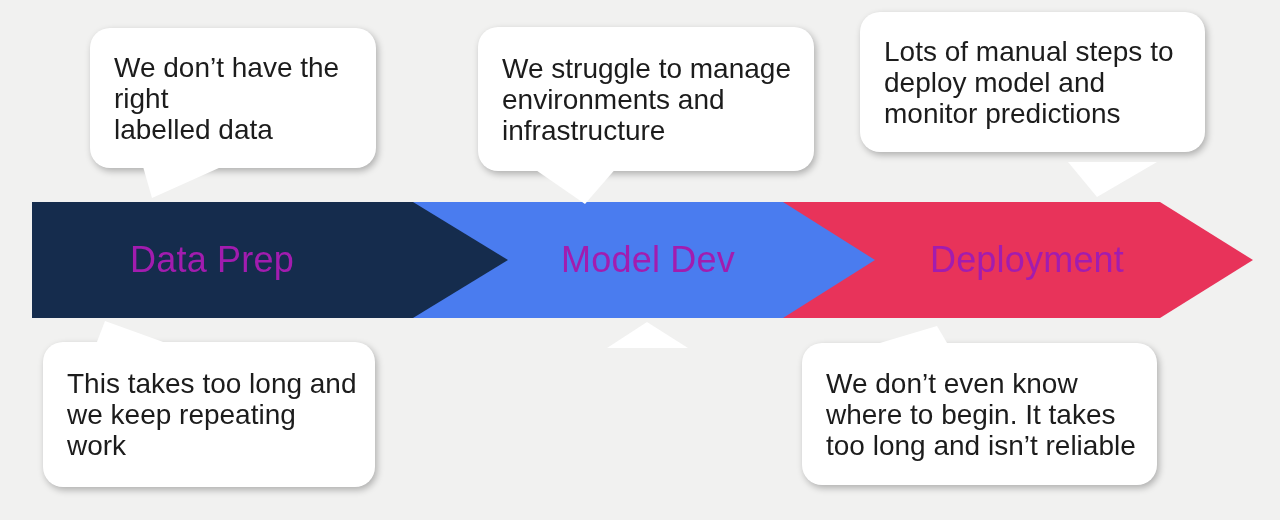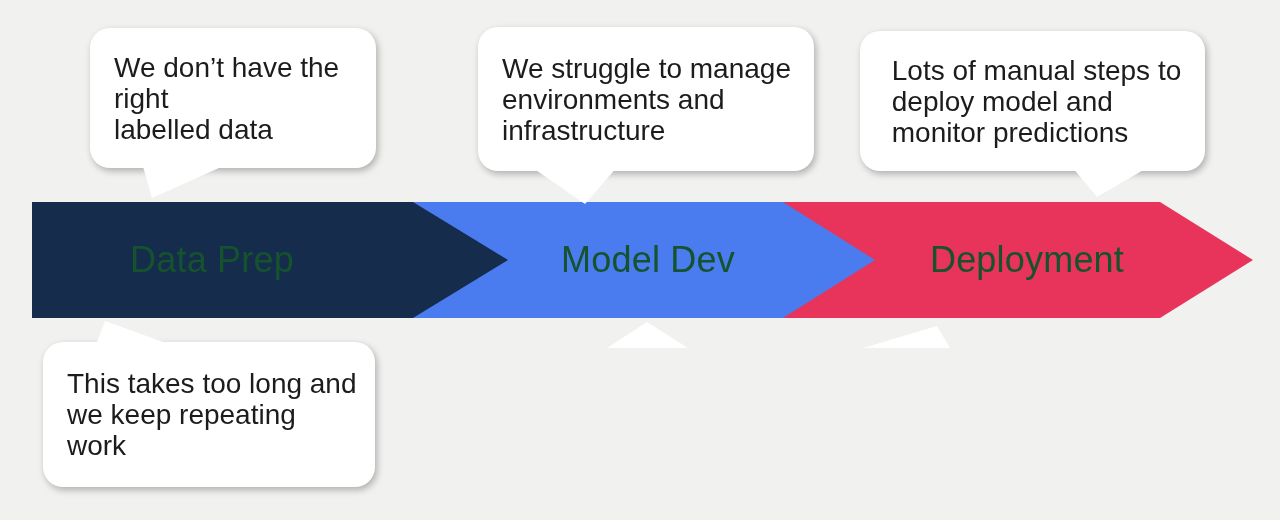--- a/index.html
+++ b/index.html
@@ -29,21 +29,21 @@
   }
   .arrow-2 {
     left: 783px; width: 470px; z-index: 11;
     clip-path: polygon(0 0, 377px 0, 470px 58px, 377px 116px, 0 116px);
   }
 
   .stage-label {
     position: absolute;
     top: 260px;
     transform: translate(-50%, -50%);
-    color: #14532d;
+    color: #a21caf;
     font-size: 36px;
     font-weight: 400;
     white-space: nowrap;
     z-index: 14;
     letter-spacing: 0.2px;
   }
   .label-0 { left: 212px; }
   .label-1 { left: 632px; margin-left: 16px; }
   .label-2 { left: 1027px; }
 
@@ -60,21 +60,21 @@
   .bubble p {
     margin: 0;
     padding: 0 16px 0 24px;
     font-size: 28px;
     line-height: 31px;
     color: #1C1C1C;
     white-space: pre-line;
   }
   .bubble-t0 { left: 90px;  top: 28px;  width: 286px; height: 140px; }
   .bubble-t1 { left: 478px; top: 27px;  width: 336px; height: 144px; }
-  .bubble-t2 { left: 860px; top: 31px;  width: 345px; height: 140px; justify-content: center; }
+  .bubble-t2 { left: 860px; top: 12px;  width: 345px; height: 140px; }
   .bubble-b0 { left: 43px;  top: 342px; width: 332px; height: 145px; }
   .bubble-b1 { left: 413px; top: 343px; width: 335px; height: 144px; }
   .bubble-b2 { left: 802px; top: 343px; width: 355px; height: 142px; }
 
   
   .tails {
     position: absolute;
     left: 0; top: 0;
     width: 1280px; height: 520px;
     z-index: 21;
@@ -108,20 +108,25 @@
     <p>Lots of manual steps to
 deploy model and
 monitor predictions</p>
   </div>
 
   <div class="bubble bubble-b0">
     <p>This takes too long and
 we keep repeating
 work</p>
   </div>
+  <div class="bubble bubble-b2">
+    <p>We don’t even know
+where to begin. It takes
+too long and isn’t reliable</p>
+  </div>
 
   <svg class="tails" viewBox="0 0 1280 520" xmlns="http://www.w3.org/2000/svg">
     <polygon points="142,163 152,198 230,163"></polygon>
     <polygon points="530,166 585,204 618,166"></polygon>
     <polygon points="1068,162 1097,197 1157,162"></polygon>
     <polygon points="95,347 105,321 177,347"></polygon>
     <polygon points="607,348 647,322 688,348"></polygon>
     <polygon points="863,348 937,326 950,348"></polygon>
   </svg>
 

